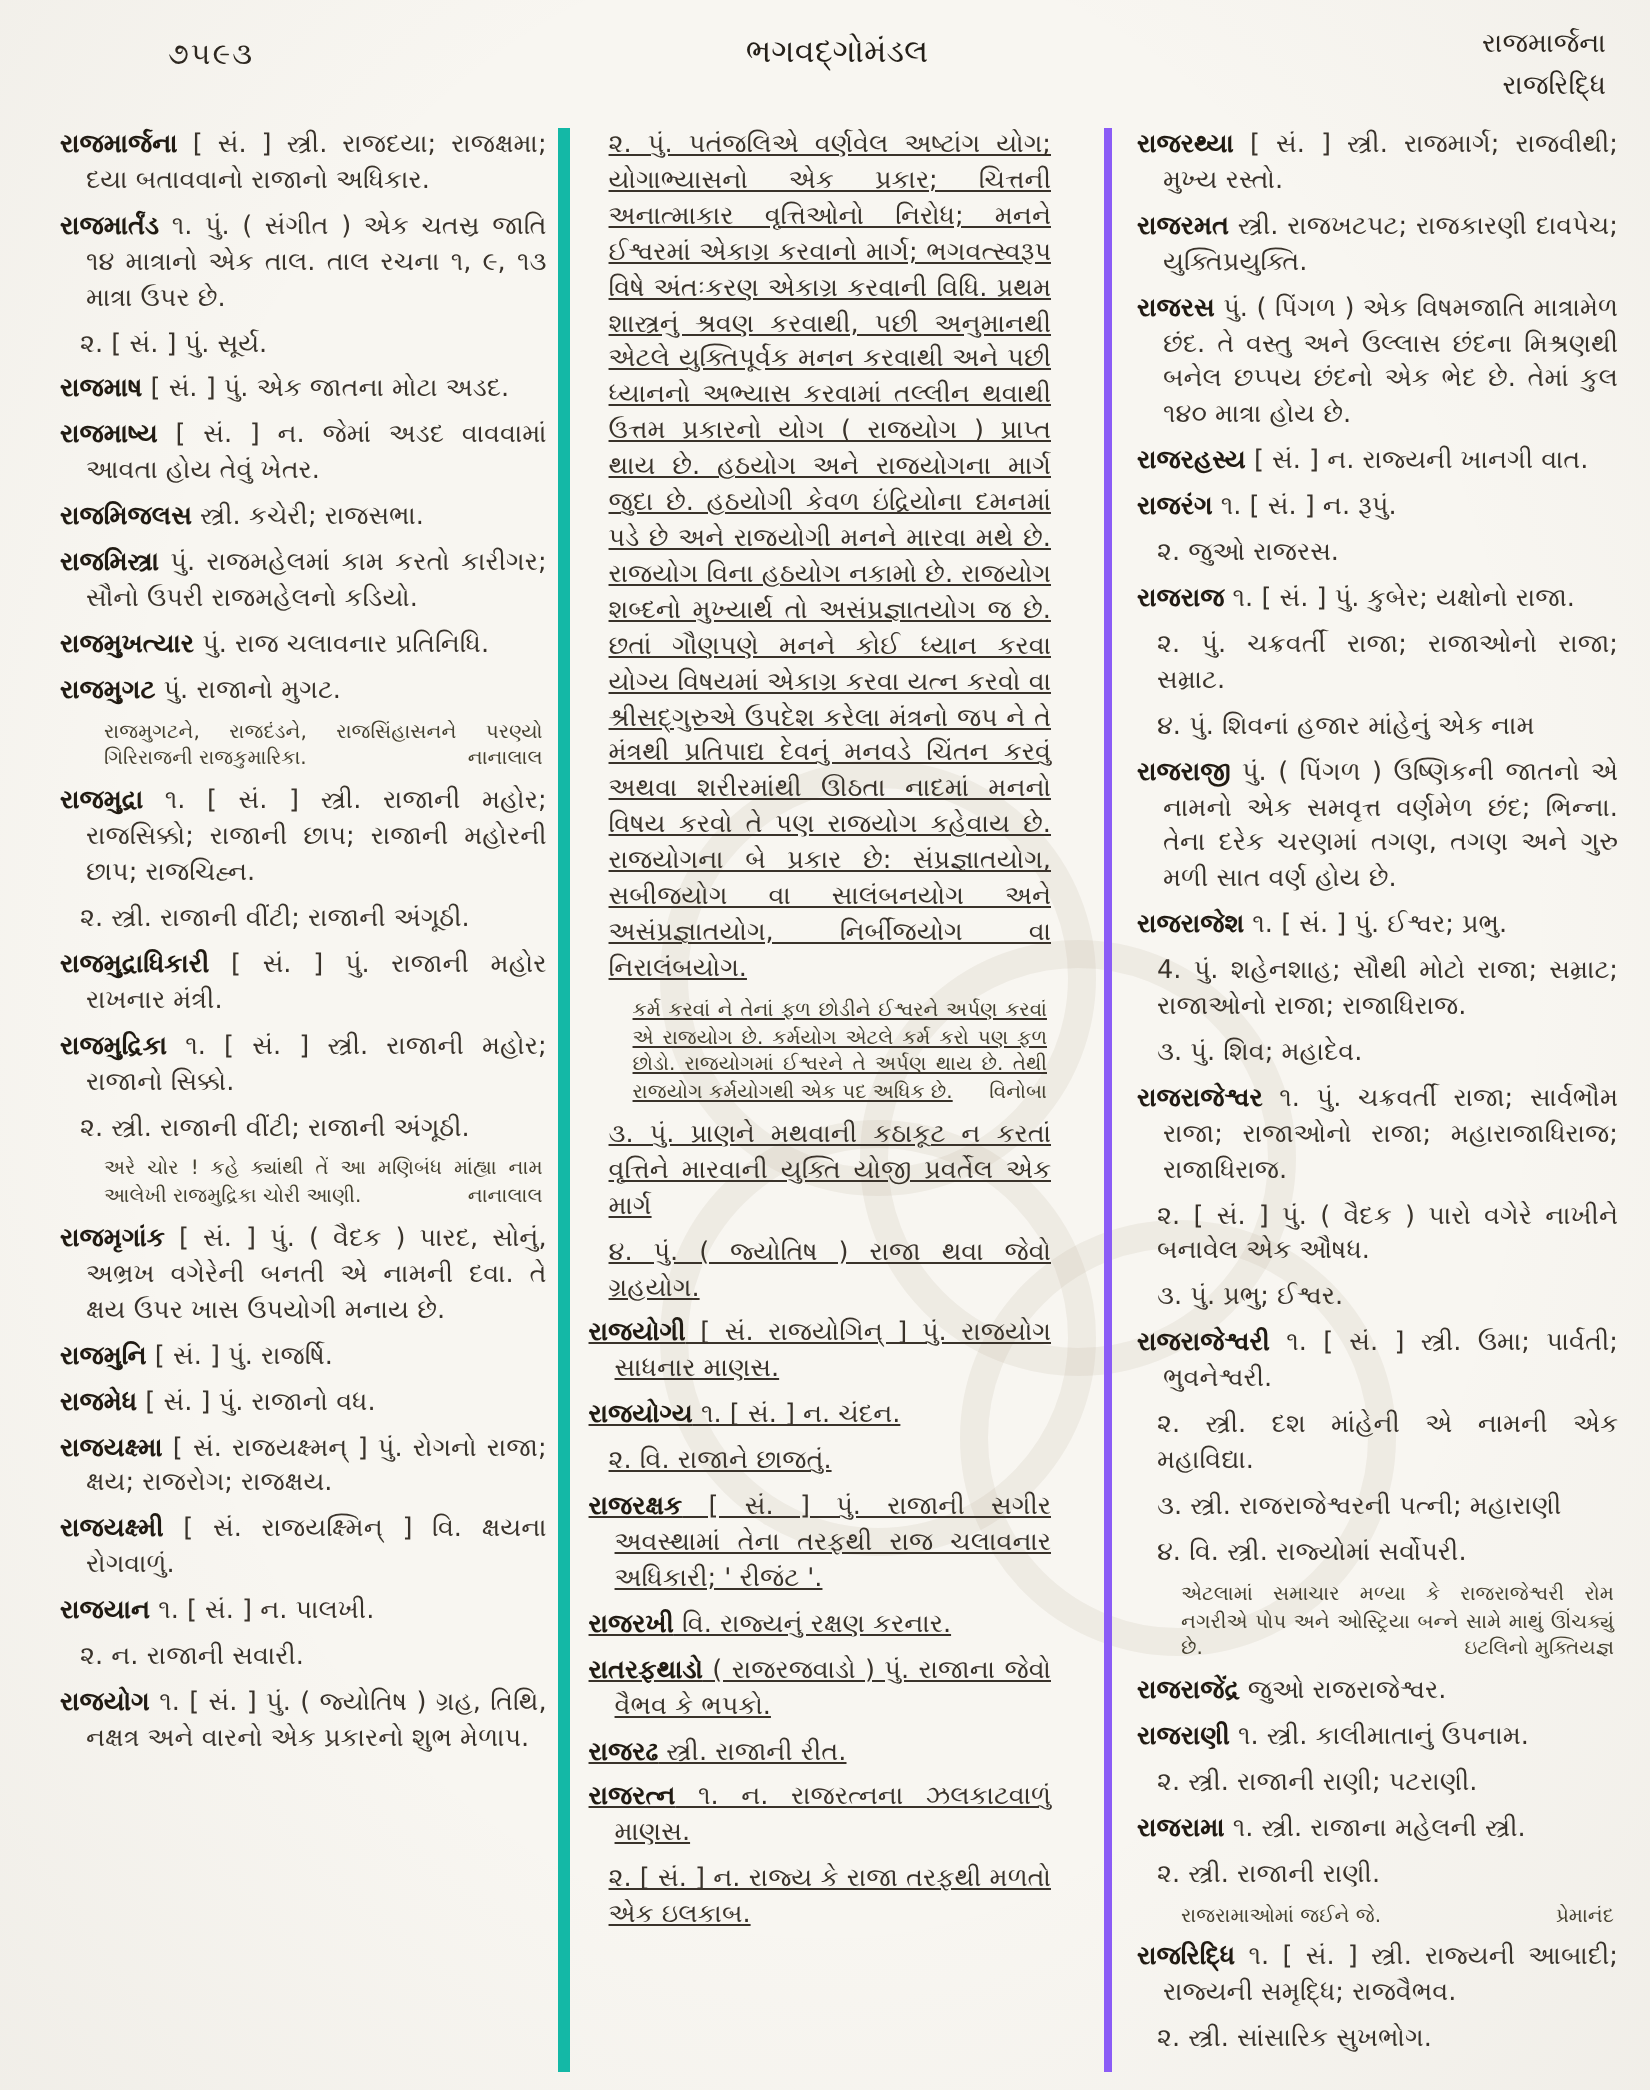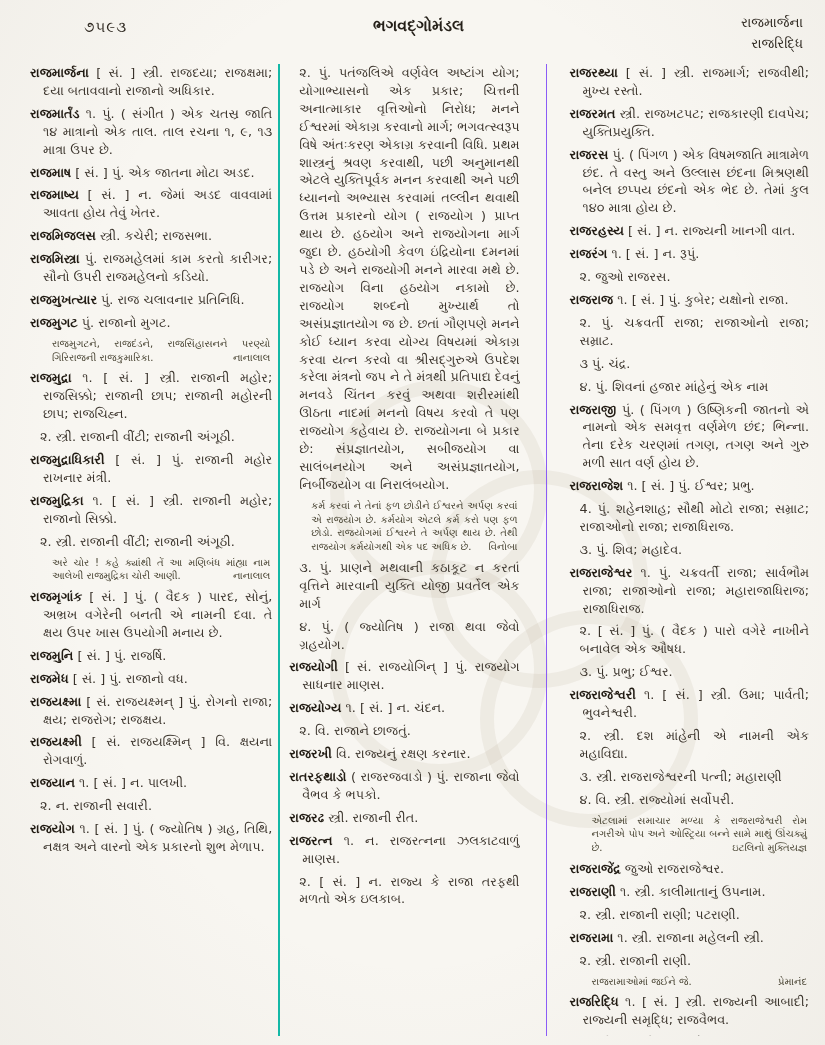--- a/index.html
+++ b/index.html
@@ -26,38 +26,38 @@
   .r3 { width:190px; height:190px; left:330px; top:560px; }
   .r4 { width:190px; height:190px; left:480px; top:610px; }
 
   .header { position:relative; height:62px; z-index:2; }
   .pgnum {
     position:absolute; left:84px; top:18px;
     font-size:15px; letter-spacing:1px; color:#2e2820;
   }
   .title {
     position:absolute; left:12px; right:0; top:16px;
-    text-align:center; font-weight:700; font-size:16px; color:#241f18;
+    text-align:center; font-weight:400; font-size:16px; color:#241f18;
   }
   .guides {
     position:absolute; right:22px; top:12px;
     text-align:right; font-size:13.5px; line-height:1.55; color:#2e2820;
   }
 
   .cols {
     position:relative; z-index:1;
     display:flex;
     padding:2px 16px 8px 30px;
     height:972px;
     box-sizing:content-box;
   }
   .col { overflow:hidden; }
   .col-1 { width:263px; padding-right:6px; }
-  .col-2 { width:250px; border-left:2px solid #14b8a6; padding-left:9px; padding-right:6px; }
-  .col-3 { width:260px; border-left:1px solid #8b5cf6; padding-left:23px;margin-left:20px; }
+  .col-2 { width:250px; border-left:6px solid #14b8a6; padding-left:9px; padding-right:6px;text-decoration:underline; }
+  .col-3 { width:260px; border-left:4px solid #8b5cf6; padding-left:13px;margin-left:20px; }
 
   .entry, .sense, .quote {
     font-size:12.8px; line-height:1.4;
     text-align:justify;
     margin:0 0 5px 0;
   }
   .entry { padding-left:13px; text-indent:-13px; }
   .head { font-weight:700; color:#211b13; }
   .sense { margin-left:10px; }
   .quote {
@@ -85,20 +85,21 @@
     <div class="guides">
       <div>રાજમાર્જના</div>
       <div>રાજરિદ્ધિ</div>
     </div>
   </div>
 
   <div class="cols">
     <div class="col col-1">
         <div class="entry"><span class="head">રાજમાર્જના</span> [ સં. ] સ્ત્રી. રાજદયા; રાજક્ષમા; દયા બતાવવાનો રાજાનો અધિકાર.</div>
         <div class="entry"><span class="head">રાજમાર્તંડ</span> ૧. પું. ( સંગીત ) એક ચતસ્ર જાતિ ૧૪ માત્રાનો એક તાલ. તાલ રચના ૧, ૯, ૧૩ માત્રા ઉપર છે.</div>
+        <div class="sense">૨. [ સં. ] પું. સૂર્ય.</div>
         <div class="entry"><span class="head">રાજમાષ</span> [ સં. ] પું. એક જાતના મોટા અડદ.</div>
         <div class="entry"><span class="head">રાજમાષ્ય</span> [ સં. ] ન. જેમાં અડદ વાવવામાં આવતા હોય તેવું ખેતર.</div>
         <div class="entry"><span class="head">રાજમિજલસ</span> સ્ત્રી. કચેરી; રાજસભા.</div>
         <div class="entry"><span class="head">રાજમિસ્ત્રા</span> પું. રાજમહેલમાં કામ કરતો કારીગર; સૌનો ઉપરી રાજમહેલનો કડિયો.</div>
         <div class="entry"><span class="head">રાજમુખત્યાર</span> પું. રાજ ચલાવનાર પ્રતિનિધિ.</div>
         <div class="entry"><span class="head">રાજમુગટ</span> પું. રાજાનો મુગટ.</div>
         <div class="quote"><span>રાજમુગટને, રાજદંડને, રાજસિંહાસનને પરણ્યો ગિરિરાજની રાજકુમારિકા.</span> <span class="qcite">નાનાલાલ</span></div>
         <div class="entry"><span class="head">રાજમુદ્રા</span> ૧. [ સં. ] સ્ત્રી. રાજાની મહોર; રાજસિક્કો; રાજાની છાપ; રાજાની મહોરની છાપ; રાજચિહ્ન.</div>
         <div class="sense">૨. સ્ત્રી. રાજાની વીંટી; રાજાની અંગૂઠી.</div>
         <div class="entry"><span class="head">રાજમુદ્રાધિકારી</span> [ સં. ] પું. રાજાની મહોર રાખનાર મંત્રી.</div>
@@ -115,36 +116,36 @@
         <div class="entry"><span class="head">રાજયોગ</span> ૧. [ સં. ] પું. ( જ્યોતિષ ) ગ્રહ, તિથિ, નક્ષત્ર અને વારનો એક પ્રકારનો શુભ મેળાપ.</div>
       </div>
     <div class="col col-2">
         <div class="sense">૨. પું. પતંજલિએ વર્ણવેલ અષ્ટાંગ યોગ; યોગાભ્યાસનો એક પ્રકાર; ચિત્તની અનાત્માકાર વૃત્તિઓનો નિરોધ; મનને ઈશ્વરમાં એકાગ્ર કરવાનો માર્ગ; ભગવત્સ્વરૂપ વિષે અંતઃકરણ એકાગ્ર કરવાની વિધિ. પ્રથમ શાસ્ત્રનું શ્રવણ કરવાથી, પછી અનુમાનથી એટલે યુક્તિપૂર્વક મનન કરવાથી અને પછી ધ્યાનનો અભ્યાસ કરવામાં તલ્લીન થવાથી ઉત્તમ પ્રકારનો યોગ ( રાજયોગ ) પ્રાપ્ત થાય છે. હઠયોગ અને રાજયોગના માર્ગ જુદા છે. હઠયોગી કેવળ ઇંદ્રિયોના દમનમાં પડે છે અને રાજયોગી મનને મારવા મથે છે. રાજયોગ વિના હઠયોગ નકામો છે. રાજયોગ શબ્દનો મુખ્યાર્થ તો અસંપ્રજ્ઞાતયોગ જ છે. છતાં ગૌણપણે મનને કોઈ ધ્યાન કરવા યોગ્ય વિષયમાં એકાગ્ર કરવા યત્ન કરવો વા શ્રીસદ્ગુરુએ ઉપદેશ કરેલા મંત્રનો જપ ને તે મંત્રથી પ્રતિપાદ્ય દેવનું મનવડે ચિંતન કરવું અથવા શરીરમાંથી ઊઠતા નાદમાં મનનો વિષય કરવો તે પણ રાજયોગ કહેવાય છે. રાજયોગના બે પ્રકાર છે: સંપ્રજ્ઞાતયોગ, સબીજયોગ વા સાલંબનયોગ અને અસંપ્રજ્ઞાતયોગ, નિર્બીજયોગ વા નિરાલંબયોગ.</div>
         <div class="quote"><span>કર્મ કરવાં ને તેનાં ફળ છોડીને ઈશ્વરને અર્પણ કરવાં એ રાજયોગ છે. કર્મયોગ એટલે કર્મ કરો પણ ફળ છોડો. રાજયોગમાં ઈશ્વરને તે અર્પણ થાય છે. તેથી રાજયોગ કર્મયોગથી એક પદ અધિક છે.</span> <span class="qcite">વિનોબા</span></div>
         <div class="sense">૩. પું. પ્રાણને મથવાની કઠાકૂટ ન કરતાં વૃત્તિને મારવાની યુક્તિ યોજી પ્રવર્તેલ એક માર્ગ</div>
         <div class="sense">૪. પું. ( જ્યોતિષ ) રાજા થવા જેવો ગ્રહયોગ.</div>
         <div class="entry"><span class="head">રાજયોગી</span> [ સં. રાજયોગિન્ ] પું. રાજયોગ સાધનાર માણસ.</div>
         <div class="entry"><span class="head">રાજયોગ્ય</span> ૧. [ સં. ] ન. ચંદન.</div>
         <div class="sense">૨. વિ. રાજાને છાજતું.</div>
+        <div class="entry"><span class="head">રાજરક્ષક</span> [ સં. ] પું. રાજાની સગીર અવસ્થામાં તેના તરફથી રાજ ચલાવનાર અધિકારી; ' રીજંટ '.</div>
         <div class="entry"><span class="head">રાજરખી</span> વિ. રાજ્યનું રક્ષણ કરનાર.</div>
         <div class="entry"><span class="head">રાતરફથાડો</span> ( રાજરજવાડો ) પું. રાજાના જેવો વૈભવ કે ભપકો.</div>
         <div class="entry"><span class="head">રાજરઢ</span> સ્ત્રી. રાજાની રીત.</div>
         <div class="entry"><span class="head">રાજરત્ન</span> ૧. ન. રાજરત્નના ઝલકાટવાળું માણસ.</div>
         <div class="sense">૨. [ સં. ] ન. રાજ્ય કે રાજા તરફથી મળતો એક ઇલકાબ.</div>
       </div>
     <div class="col col-3">
         <div class="entry"><span class="head">રાજરથ્યા</span> [ સં. ] સ્ત્રી. રાજમાર્ગ; રાજવીથી; મુખ્ય રસ્તો.</div>
         <div class="entry"><span class="head">રાજરમત</span> સ્ત્રી. રાજખટપટ; રાજકારણી દાવપેચ; યુક્તિપ્રયુક્તિ.</div>
         <div class="entry"><span class="head">રાજરસ</span> પું. ( પિંગળ ) એક વિષમજાતિ માત્રામેળ છંદ. તે વસ્તુ અને ઉલ્લાસ છંદના મિશ્રણથી બનેલ છપ્પય છંદનો એક ભેદ છે. તેમાં કુલ ૧૪૦ માત્રા હોય છે.</div>
         <div class="entry"><span class="head">રાજરહસ્ય</span> [ સં. ] ન. રાજ્યની ખાનગી વાત.</div>
         <div class="entry"><span class="head">રાજરંગ</span> ૧. [ સં. ] ન. રૂપું.</div>
         <div class="sense">૨. જુઓ રાજરસ.</div>
         <div class="entry"><span class="head">રાજરાજ</span> ૧. [ સં. ] પું. કુબેર; યક્ષોનો રાજા.</div>
         <div class="sense">૨. પું. ચક્રવર્તી રાજા; રાજાઓનો રાજા; સમ્રાટ.</div>
-        <div class="sense">૩ પું. ચંદ્ર.</div>
         <div class="sense">૪. પું. શિવનાં હજાર માંહેનું એક નામ</div>
         <div class="entry"><span class="head">રાજરાજી</span> પું. ( પિંગળ ) ઉષ્ણિકની જાતનો એ નામનો એક સમવૃત્ત વર્ણમેળ છંદ; ભિન્ના. તેના દરેક ચરણમાં તગણ, તગણ અને ગુરુ મળી સાત વર્ણ હોય છે.</div>
         <div class="entry"><span class="head">રાજરાજેશ</span> ૧. [ સં. ] પું. ઈશ્વર; પ્રભુ.</div>
         <div class="sense">4. પું. શહેનશાહ; સૌથી મોટો રાજા; સમ્રાટ; રાજાઓનો રાજા; રાજાધિરાજ.</div>
         <div class="sense">૩. પું. શિવ; મહાદેવ.</div>
         <div class="entry"><span class="head">રાજરાજેશ્વર</span> ૧. પું. ચક્રવર્તી રાજા; સાર્વભૌમ રાજા; રાજાઓનો રાજા; મહારાજાધિરાજ; રાજાધિરાજ.</div>
         <div class="sense">૨. [ સં. ] પું. ( વૈદક ) પારો વગેરે નાખીને બનાવેલ એક ઔષધ.</div>
         <div class="sense">૩. પું. પ્રભુ; ઈશ્વર.</div>
         <div class="entry"><span class="head">રાજરાજેશ્વરી</span> ૧. [ સં. ] સ્ત્રી. ઉમા; પાર્વતી; ભુવનેશ્વરી.</div>
         <div class="sense">૨. સ્ત્રી. દશ માંહેની એ નામની એક મહાવિદ્યા.</div>

